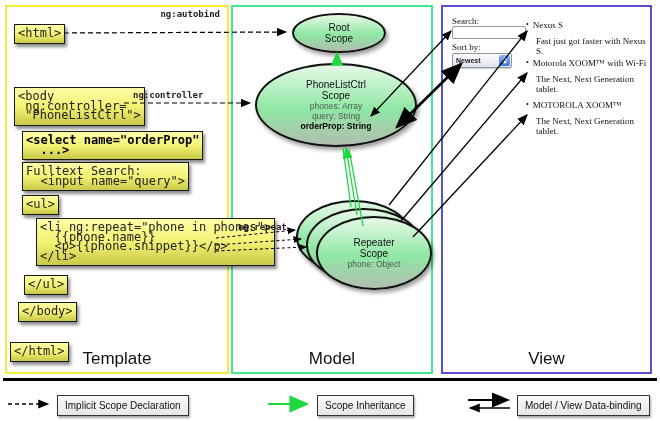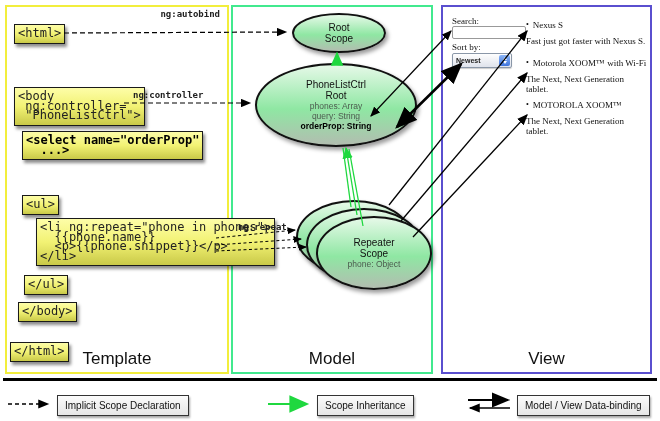--- a/index.html
+++ b/index.html
@@ -38,21 +38,21 @@
   .stepper{width:11px;height:11px;margin-right:1px;border-radius:2px;
            background:linear-gradient(#8cb6f7,#3e74dd);display:flex;flex-direction:column;
            align-items:center;justify-content:center;gap:1px;}
   .tri-up{width:0;height:0;border-left:2.5px solid transparent;border-right:2.5px solid transparent;
           border-bottom:3px solid #fff;}
   .tri-dn{width:0;height:0;border-left:2.5px solid transparent;border-right:2.5px solid transparent;
           border-top:3px solid #fff;}
   .vitem{position:absolute;left:526px;width:122px;}
   .vitem .trow{display:flex;gap:4px;align-items:flex-start;}
   .vitem .bullet{font-size:8px;line-height:10px;}
-  .vitem .desc{margin-top:6px;font-family:Liberation Serif, serif;}
+  .vitem .desc{margin-left:10px;margin-top:6px;font-family:Liberation Serif, serif;}
   .sep{position:absolute;left:3px;top:378px;width:654px;height:3px;background:#000;}
   .legendbox{position:absolute;top:395px;background:linear-gradient(#fbfbfb,#e6e6e6);
              border:1px solid #333;box-shadow:1px 2px 2px rgba(0,0,0,.35);
              font-size:10px;color:#111;padding:4px 7px;white-space:nowrap;}
   svg.overlay{position:absolute;left:0;top:0;pointer-events:none;z-index:5;}
 </style>
 </head>
 <body>
 
 <div id="stage">
@@ -66,41 +66,43 @@
   <div class="frame view">
     <span class="col-label">View</span>
   </div>
 
   <div class="codebox" style="left:14px;top:24px;">&lt;html&gt;</div>
   <div class="codebox" style="left:14px;top:87px;">&lt;body
  ng:controller=
  "PhoneListCtrl"&gt;</div>
   <div class="codebox bold" style="left:22px;top:131px;">&lt;select name="orderProp"
   ...&gt;</div>
+  <div class="codebox" style="left:22px;top:162px;">Fulltext Search:
+  &lt;input name="query"&gt;</div>
   <div class="codebox" style="left:22px;top:195px;">&lt;ul&gt;</div>
   <div class="codebox" style="left:36px;top:218px;">&lt;li ng:repeat="phone in phones"&gt;
   {{phone.name}}
   &lt;p&gt;{{phone.snippet}}&lt;/p&gt;
 &lt;/li&gt;</div>
   <div class="codebox" style="left:24px;top:275px;">&lt;/ul&gt;</div>
   <div class="codebox" style="left:18px;top:302px;">&lt;/body&gt;</div>
   <div class="codebox" style="left:10px;top:342px;">&lt;/html&gt;</div>
 
   <div class="anno" style="left:140px;top:9px;width:80px;text-align:right;">ng:autobind</div>
   <div class="anno" style="left:133px;top:90px;">ng:controller</div>
   <div class="anno" style="left:238px;top:222px;">ng:repeat</div>
 
   <div class="ellipse" style="left:292px;top:13px;width:90px;height:36px;">
     <span class="scope-title">Root
 Scope</span>
   </div>
 
   <div class="ellipse" style="left:255px;top:63px;width:158px;height:80px;">
     <span class="scope-title">PhoneListCtrl
-Root</span>
+Scope</span>
     <span class="scope-prop">phones: Array</span>
     <span class="scope-prop">query: String</span>
     <span class="scope-prop b">orderProp: String</span>
   </div>
 
   <div class="ellipse" style="left:296px;top:200px;width:112px;height:70px;"></div>
   <div class="ellipse" style="left:306px;top:208px;width:112px;height:70px;"></div>
   <div class="ellipse" style="left:316px;top:216px;width:112px;height:70px;">
     <span class="scope-title">Repeater
 Scope</span>

